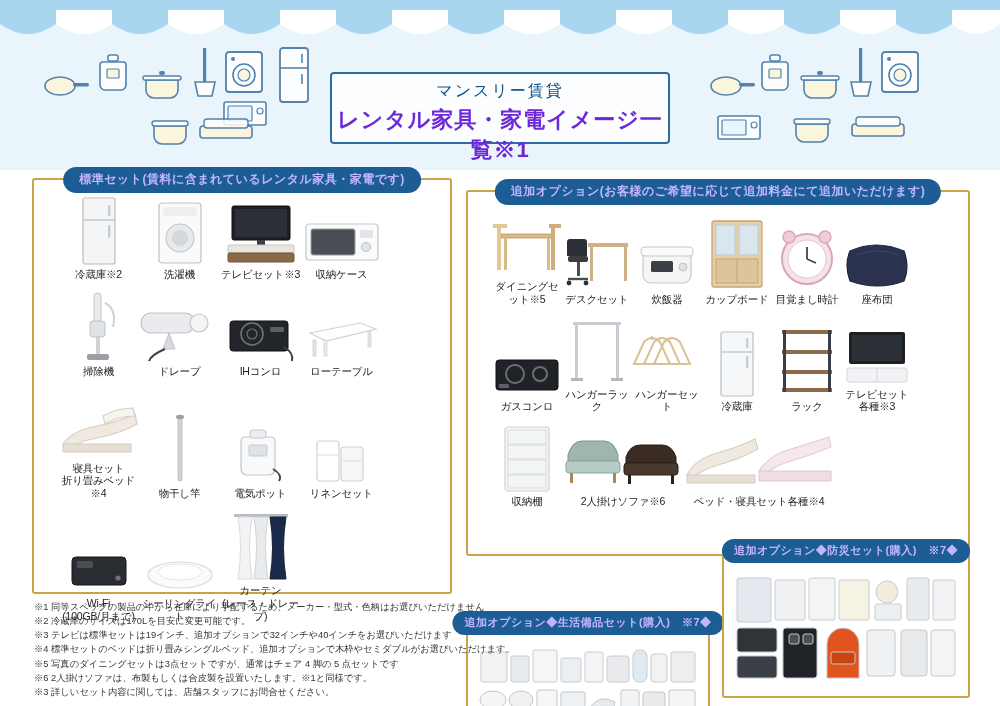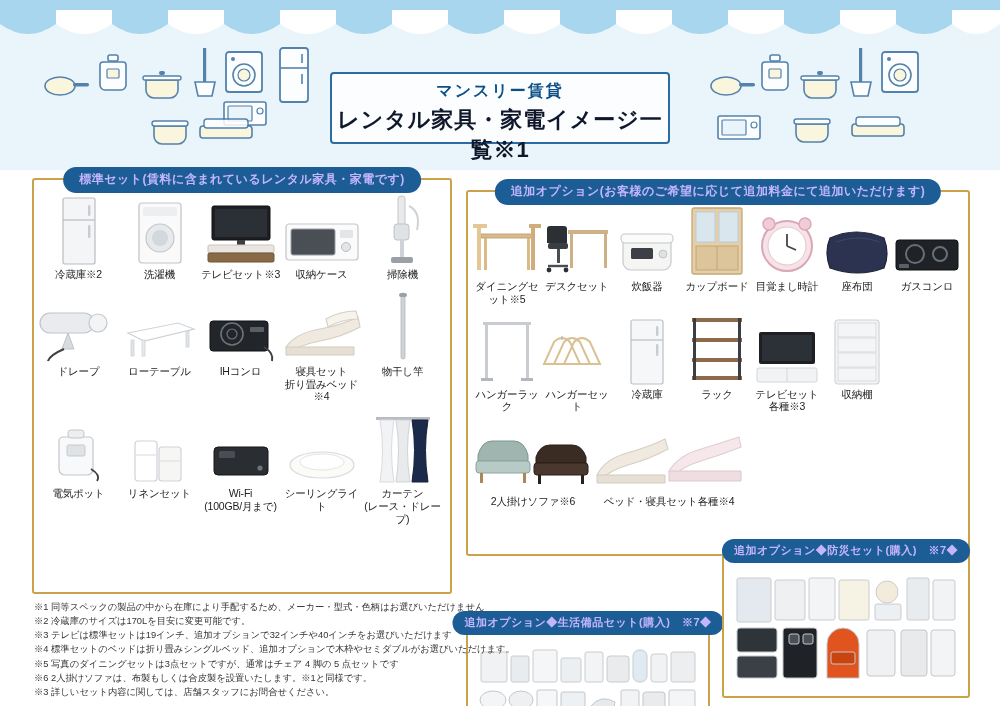--- a/index.html
+++ b/index.html
@@ -26,24 +26,24 @@
 
   .title-box {
     position: absolute; left: 330px; top: 72px; width: 340px; height: 72px;
     border: 2px solid #2b6ca3;
     background: rgba(255,255,255,0.80);
     border-radius: 4px;
     text-align: center;
     padding-top: 7px;
   }
   .title-line1 {
-    font-size: 16px; color: #0d4f86; letter-spacing: 2px; font-weight: bold;
+    font-size: 16px; color: #0d4f86; letter-spacing: 2px; font-weight: normal;
   }
   .title-line2 {
-    font-size: 22px; color: #0f172a; letter-spacing: 1px; font-weight: bold; margin-top: 3px;
+    font-size: 22px; color: #6d28d9; letter-spacing: 1px; font-weight: bold; margin-top: 3px;
   }
 
   
   .panel {
     position: absolute;
     border: 2px solid #caa24a;
     background: #fff;
     border-radius: 3px;
   }
   .panel-title {
@@ -59,21 +59,21 @@
     letter-spacing: 0.5px;
   }
   .panel-title.small { font-size: 11px; padding: 4px 12px 5px 12px; }
 
   #panel-standard { left: 32px; top: 178px; width: 420px; height: 416px; }
   #panel-option   { left: 466px; top: 190px; width: 504px; height: 366px; }
   #panel-living   { left: 466px; top: 578px; width: 244px; height: 148px; margin-top: 44px; }
   #panel-disaster { left: 722px; top: 550px; width: 248px; height: 148px; }
 
   
-  .grid { display: flex; flex-wrap: wrap; padding: 14px 6px 0 4px; }
+  .grid { display: flex; flex-wrap: wrap; padding: 14px 6px 0 24px; align-items: flex-end; }
   .item {
     text-align: center;
     position: relative;
   }
   .item .thumb {
     height: 72px;
     display: flex; align-items: flex-end; justify-content: center;
     margin-bottom: 2px;
   }
   .item .cap {
@@ -329,41 +329,41 @@
           <path d="M26 30 l6 16 h-12 z" fill="#d8dce0" stroke="#bfc3c7" stroke-width="1"></path>
           <path d="M22 46 q-14 6 -16 12" fill="none" stroke="#3d4248" stroke-width="2.2"></path>
           <circle cx="56" cy="20" r="9" fill="#f2f4f6" stroke="#c3c7cb" stroke-width="1.2"></circle>
         </svg>
       </div>
       <div class="cap">ドレープ</div>
     </div>
 
     <div class="item">
       <div class="thumb">
-        <svg width="76" height="48" viewBox="0 0 76 48">
-          <polygon points="6,18 56,8 72,14 22,26" fill="#ffffff" stroke="#cfd3d7" stroke-width="1.2"></polygon>
-          <rect x="9" y="25" width="3" height="16" fill="#dfe3e6" stroke="#cfd3d7" stroke-width="0.8"></rect>
-          <rect x="64" y="16" width="3" height="16" fill="#dfe3e6" stroke="#cfd3d7" stroke-width="0.8"></rect>
-          <rect x="20" y="25" width="3" height="16" fill="#e8eaec" stroke="#cfd3d7" stroke-width="0.8"></rect>
-        </svg>
-      </div>
-      <div class="cap">ローテーブル</div>
-    </div>
-
-    <div class="item">
-      <div class="thumb">
         <svg width="70" height="56" viewBox="0 0 70 56">
           <rect x="4" y="14" width="58" height="30" rx="3" fill="#22252a" stroke="#111" stroke-width="1"></rect>
           <circle cx="26" cy="27" r="11" fill="none" stroke="#6e737a" stroke-width="1.6"></circle>
           <circle cx="26" cy="27" r="5" fill="none" stroke="#6e737a" stroke-width="1.2"></circle>
           <rect x="44" y="20" width="14" height="5" rx="1" fill="#5a5f66"></rect>
           <path d="M58 40 q10 6 8 14" fill="none" stroke="#3d4248" stroke-width="2"></path>
         </svg>
       </div>
       <div class="cap">IHコンロ</div>
+    </div>
+
+    <div class="item">
+      <div class="thumb">
+        <svg width="76" height="48" viewBox="0 0 76 48">
+          <polygon points="6,18 56,8 72,14 22,26" fill="#ffffff" stroke="#cfd3d7" stroke-width="1.2"></polygon>
+          <rect x="9" y="25" width="3" height="16" fill="#dfe3e6" stroke="#cfd3d7" stroke-width="0.8"></rect>
+          <rect x="64" y="16" width="3" height="16" fill="#dfe3e6" stroke="#cfd3d7" stroke-width="0.8"></rect>
+          <rect x="20" y="25" width="3" height="16" fill="#e8eaec" stroke="#cfd3d7" stroke-width="0.8"></rect>
+        </svg>
+      </div>
+      <div class="cap">ローテーブル</div>
     </div>
 
     <div class="item">
       <div class="thumb">
         <svg width="80" height="56" viewBox="0 0 80 56">
           <path d="M4 40 q10 -14 34 -18 q22 -4 38 -12 l2 10 q-18 10 -40 14 q-22 4 -32 14 z" fill="#efe9df" stroke="#d6cfc3" stroke-width="1.2"></path>
           <path d="M44 12 q14 -8 30 -8 l2 8 q-16 0 -30 8 z" fill="#f7f4ee" stroke="#d6cfc3" stroke-width="1.1"></path>
           <path d="M4 40 h68 v8 h-68 z" fill="#e6dfd3" stroke="#d2cbbe" stroke-width="1"></path>
         </svg>
       </div>

